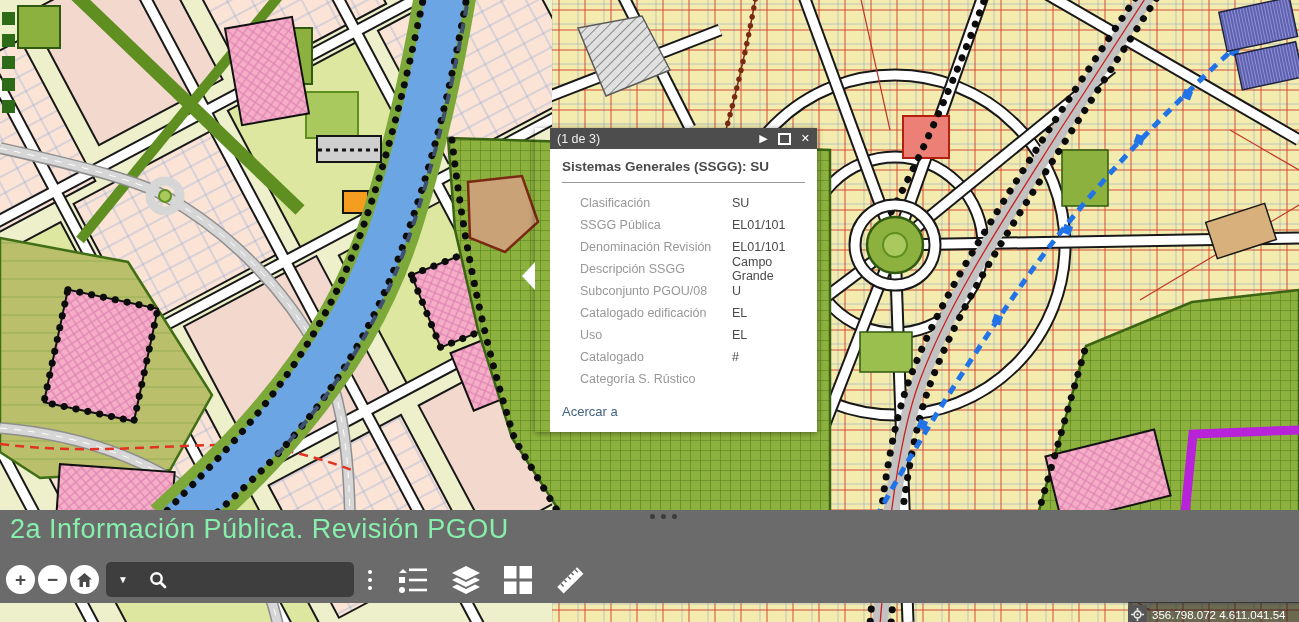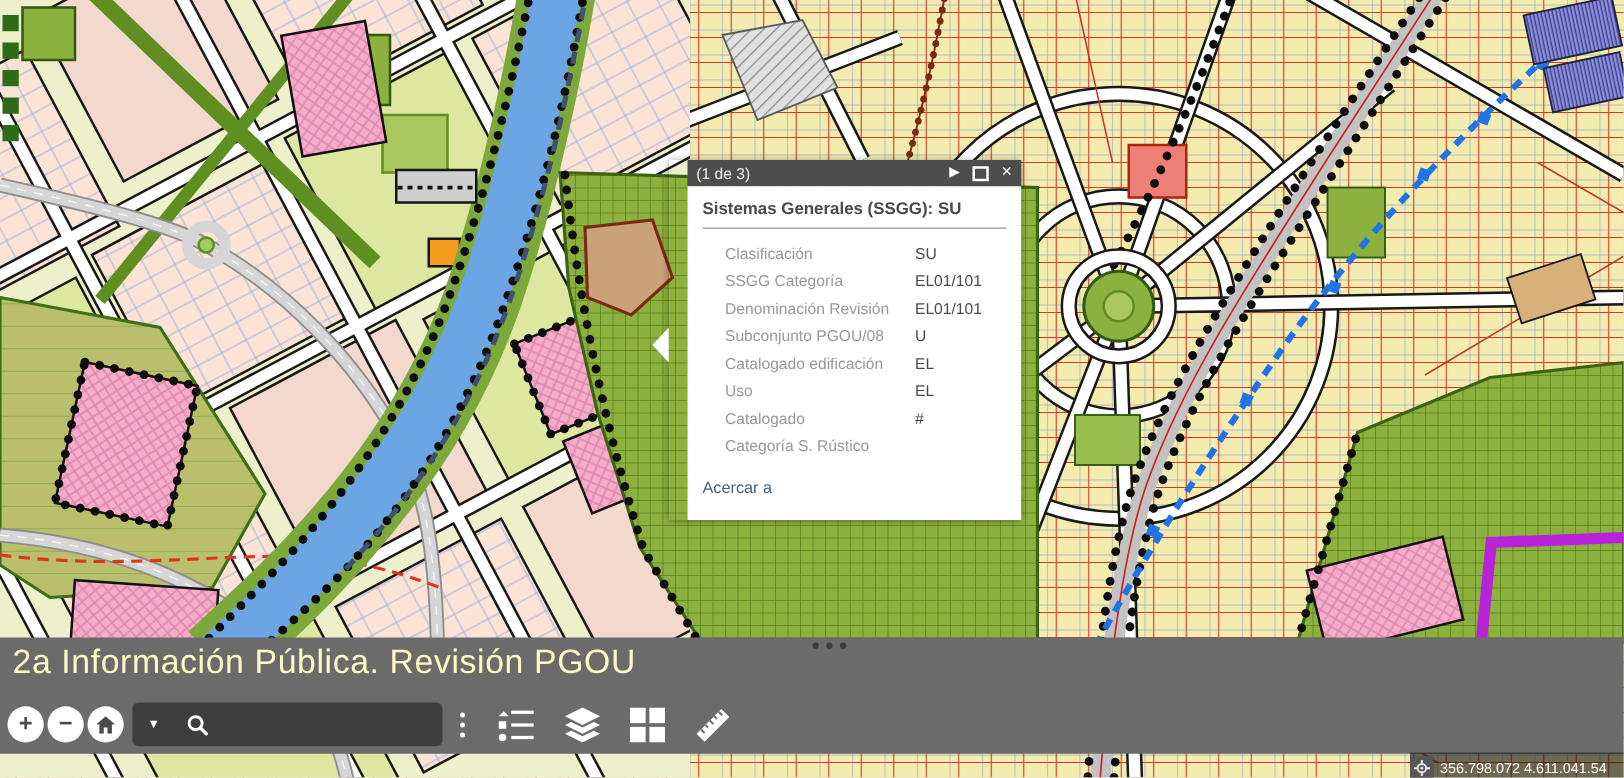--- a/index.html
+++ b/index.html
@@ -30,21 +30,21 @@
   .zoom-link{display:inline-block;margin-top:14px;font-size:13px;color:var(--link-color,#41617d);
     cursor:pointer;}
   .popup-arrow{position:absolute;left:-13px;top:134px;width:0;height:0;
     border-top:14px solid transparent;border-bottom:14px solid transparent;border-right:13px solid #fff;}
 
   
   .footer{position:absolute;left:0;top:510px;width:1299px;height:93px;background:var(--footer-bar,#6b6b6b);}
   .table-handle{position:absolute;left:650px;top:4px;display:flex;gap:6px;cursor:pointer;}
   .table-handle i{width:5px;height:5px;border-radius:50%;background:#3c3c3c;}
   .footer-title{position:absolute;left:10px;top:4px;font-size:27px;font-weight:300;
-    letter-spacing:.5px;color:#fef9c3;white-space:nowrap;}
+    letter-spacing:.5px;color:#86efac;white-space:nowrap;}
   .toolbar{position:absolute;left:6px;top:52px;display:flex;align-items:center;}
   .circle-btn{width:29px;height:29px;border-radius:50%;background:#fff;color:#4a4a4a;
     display:flex;align-items:center;justify-content:center;font-size:19px;font-weight:bold;
     margin-right:3px;cursor:pointer;user-select:none;}
   .searchbox{margin-left:4px;width:248px;height:35px;background:var(--search-box,#3e3e3e);
     border-radius:5px;display:flex;align-items:center;}
   .dd-btn{width:34px;display:flex;align-items:center;justify-content:center;color:#fff;
     font-size:10px;cursor:pointer;}
   .search-input{flex:1;background:transparent;border:none;outline:none;color:#fff;
     font-size:15px;font-family:"Liberation Sans",sans-serif;min-width:0;}
@@ -300,26 +300,30 @@
       </span>
     </div>
     <div class="popup-body">
       <div class="popup-title">Sistemas Generales (SSGG): SU</div>
       <hr class="popup-hr">
       <div class="attr-row">
         <span class="attr-label">Clasificación</span>
         <span class="attr-value">SU</span>
       </div>
       <div class="attr-row">
-        <span class="attr-label">SSGG Categoría</span>
+        <span class="attr-label">SSGG Pública</span>
         <span class="attr-value">EL01/101</span>
       </div>
       <div class="attr-row">
         <span class="attr-label">Denominación Revisión</span>
         <span class="attr-value">EL01/101</span>
+      </div>
+      <div class="attr-row">
+        <span class="attr-label">Descripción SSGG</span>
+        <span class="attr-value">Campo Grande</span>
       </div>
       <div class="attr-row">
         <span class="attr-label">Subconjunto PGOU/08</span>
         <span class="attr-value">U</span>
       </div>
       <div class="attr-row">
         <span class="attr-label">Catalogado edificación</span>
         <span class="attr-value">EL</span>
       </div>
       <div class="attr-row">

